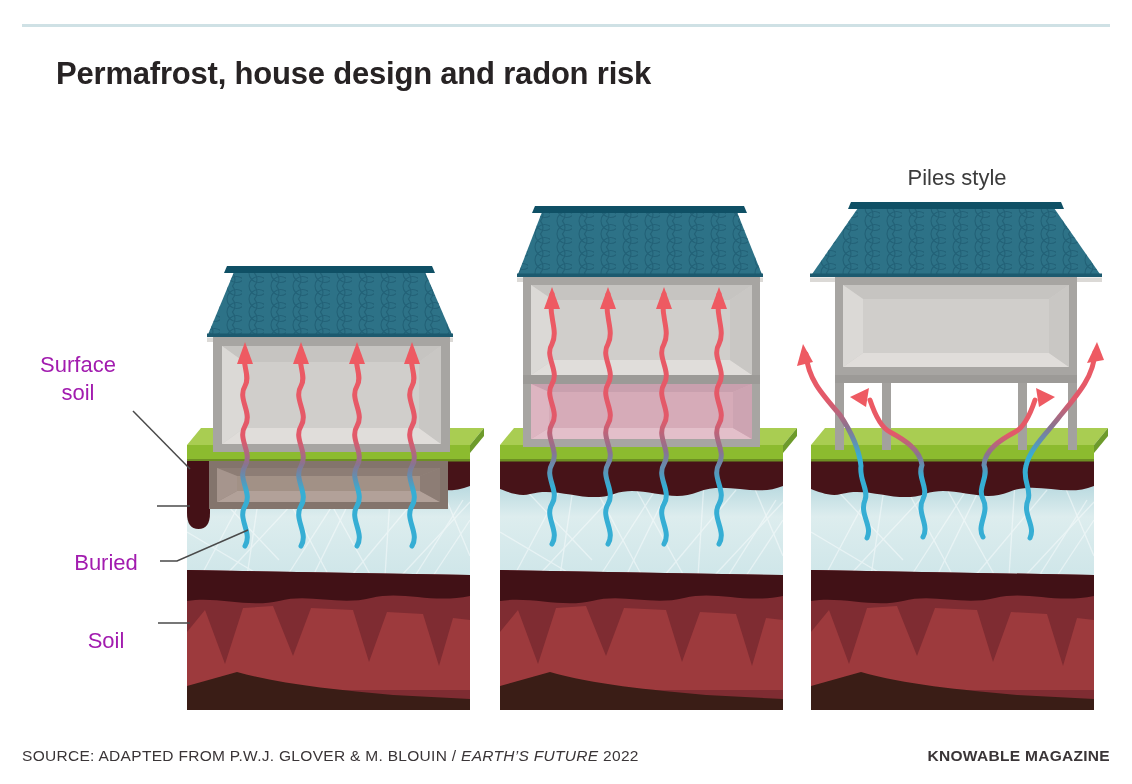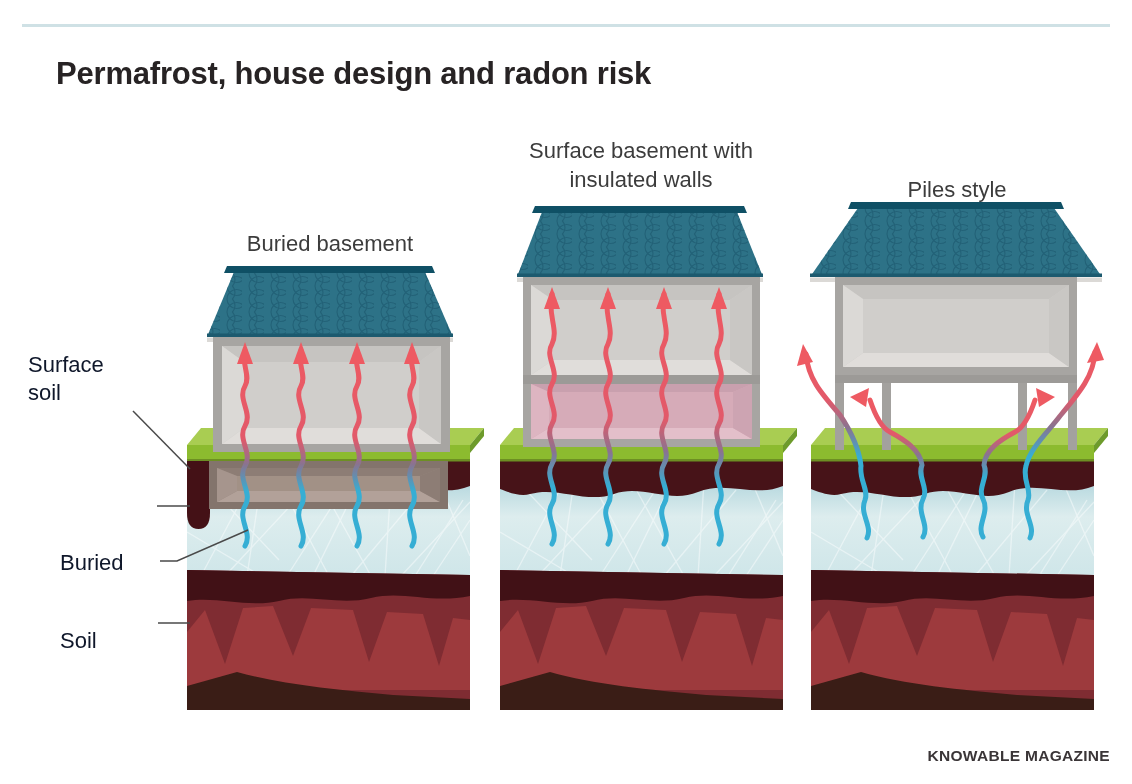--- a/index.html
+++ b/index.html
@@ -4,22 +4,22 @@
 <style>
   html,body{margin:0;padding:0;background:#ffffff;}
   #stage{position:relative;width:1132px;height:784px;background:#ffffff;overflow:hidden;
          font-family:"Liberation Sans","DejaVu Sans",sans-serif;}
   #art{position:absolute;left:0;top:0;}
   .toprule{position:absolute;left:22px;top:24px;width:1088px;height:3px;background:#cfe1e5;}
   .title{position:absolute;left:22px;top:56px;font-size:31px;font-weight:700;color:#272324;letter-spacing:-0.2px;margin-left:34px;}
   .panel-label{position:absolute;text-align:center;font-size:22px;line-height:29px;color:#3c3c3c;}
   .pl-1{left:230px;top:229px;width:200px;}
   .pl-2{left:511px;top:136px;width:260px;}
-  .pl-3{left:857px;top:175px;width:200px;}
-  .layer-label{position:absolute;text-align:left;font-size:22px;line-height:28px;color:#0f172a;}
+  .pl-3{left:857px;top:163px;width:200px;}
+  .layer-label{position:absolute;text-align:center;font-size:22px;line-height:28px;color:#a21caf;}
   .ll-surface{left:28px;top:351px;width:100px;}
   .ll-melting{left:32px;top:466px;width:120px;}
   .ll-radon{left:60px;top:549px;width:92px;}
   .ll-soil{left:60px;top:611px;width:92px;margin-top:16px;}
   .footer-src{position:absolute;left:22px;top:747px;font-size:15.5px;color:#3a3537;letter-spacing:0.3px;}
   .footer-src .work{font-style:italic;}
   .footer-credit{position:absolute;right:22px;top:747px;font-size:15.5px;color:#3a3537;letter-spacing:0.3px;font-weight:bold;}
 </style>
 </head>
 <body>
@@ -234,22 +234,21 @@
       <line x1="133" y1="411" x2="190" y2="469"></line>
       <line x1="157" y1="506" x2="190" y2="506"></line>
       <polyline points="160,561 177,561 248,530"></polyline>
       <line x1="158" y1="623" x2="190" y2="623"></line>
     </g>
   </svg>
 
   <div class="toprule"></div>
   <div class="title">Permafrost, house design and radon risk</div>
 
-  <div class="panel-label pl-1">Buried basement</div>
-  <div class="panel-label pl-2">Surface basement with insulated walls</div>
   <div class="panel-label pl-3">Piles style</div>
 
   <div class="layer-label ll-surface">Surface soil</div>
   <div class="layer-label ll-radon">Buried</div>
   <div class="layer-label ll-soil">Soil</div>
 
+  <div class="footer-src"><span>SOURCE: ADAPTED FROM P.W.J. GLOVER &amp; M. BLOUIN / </span><span class="work">EARTH’S FUTURE</span><span> 2022</span></div>
   <div class="footer-credit">KNOWABLE MAGAZINE</div>
 </div>
 
 </body></html>

